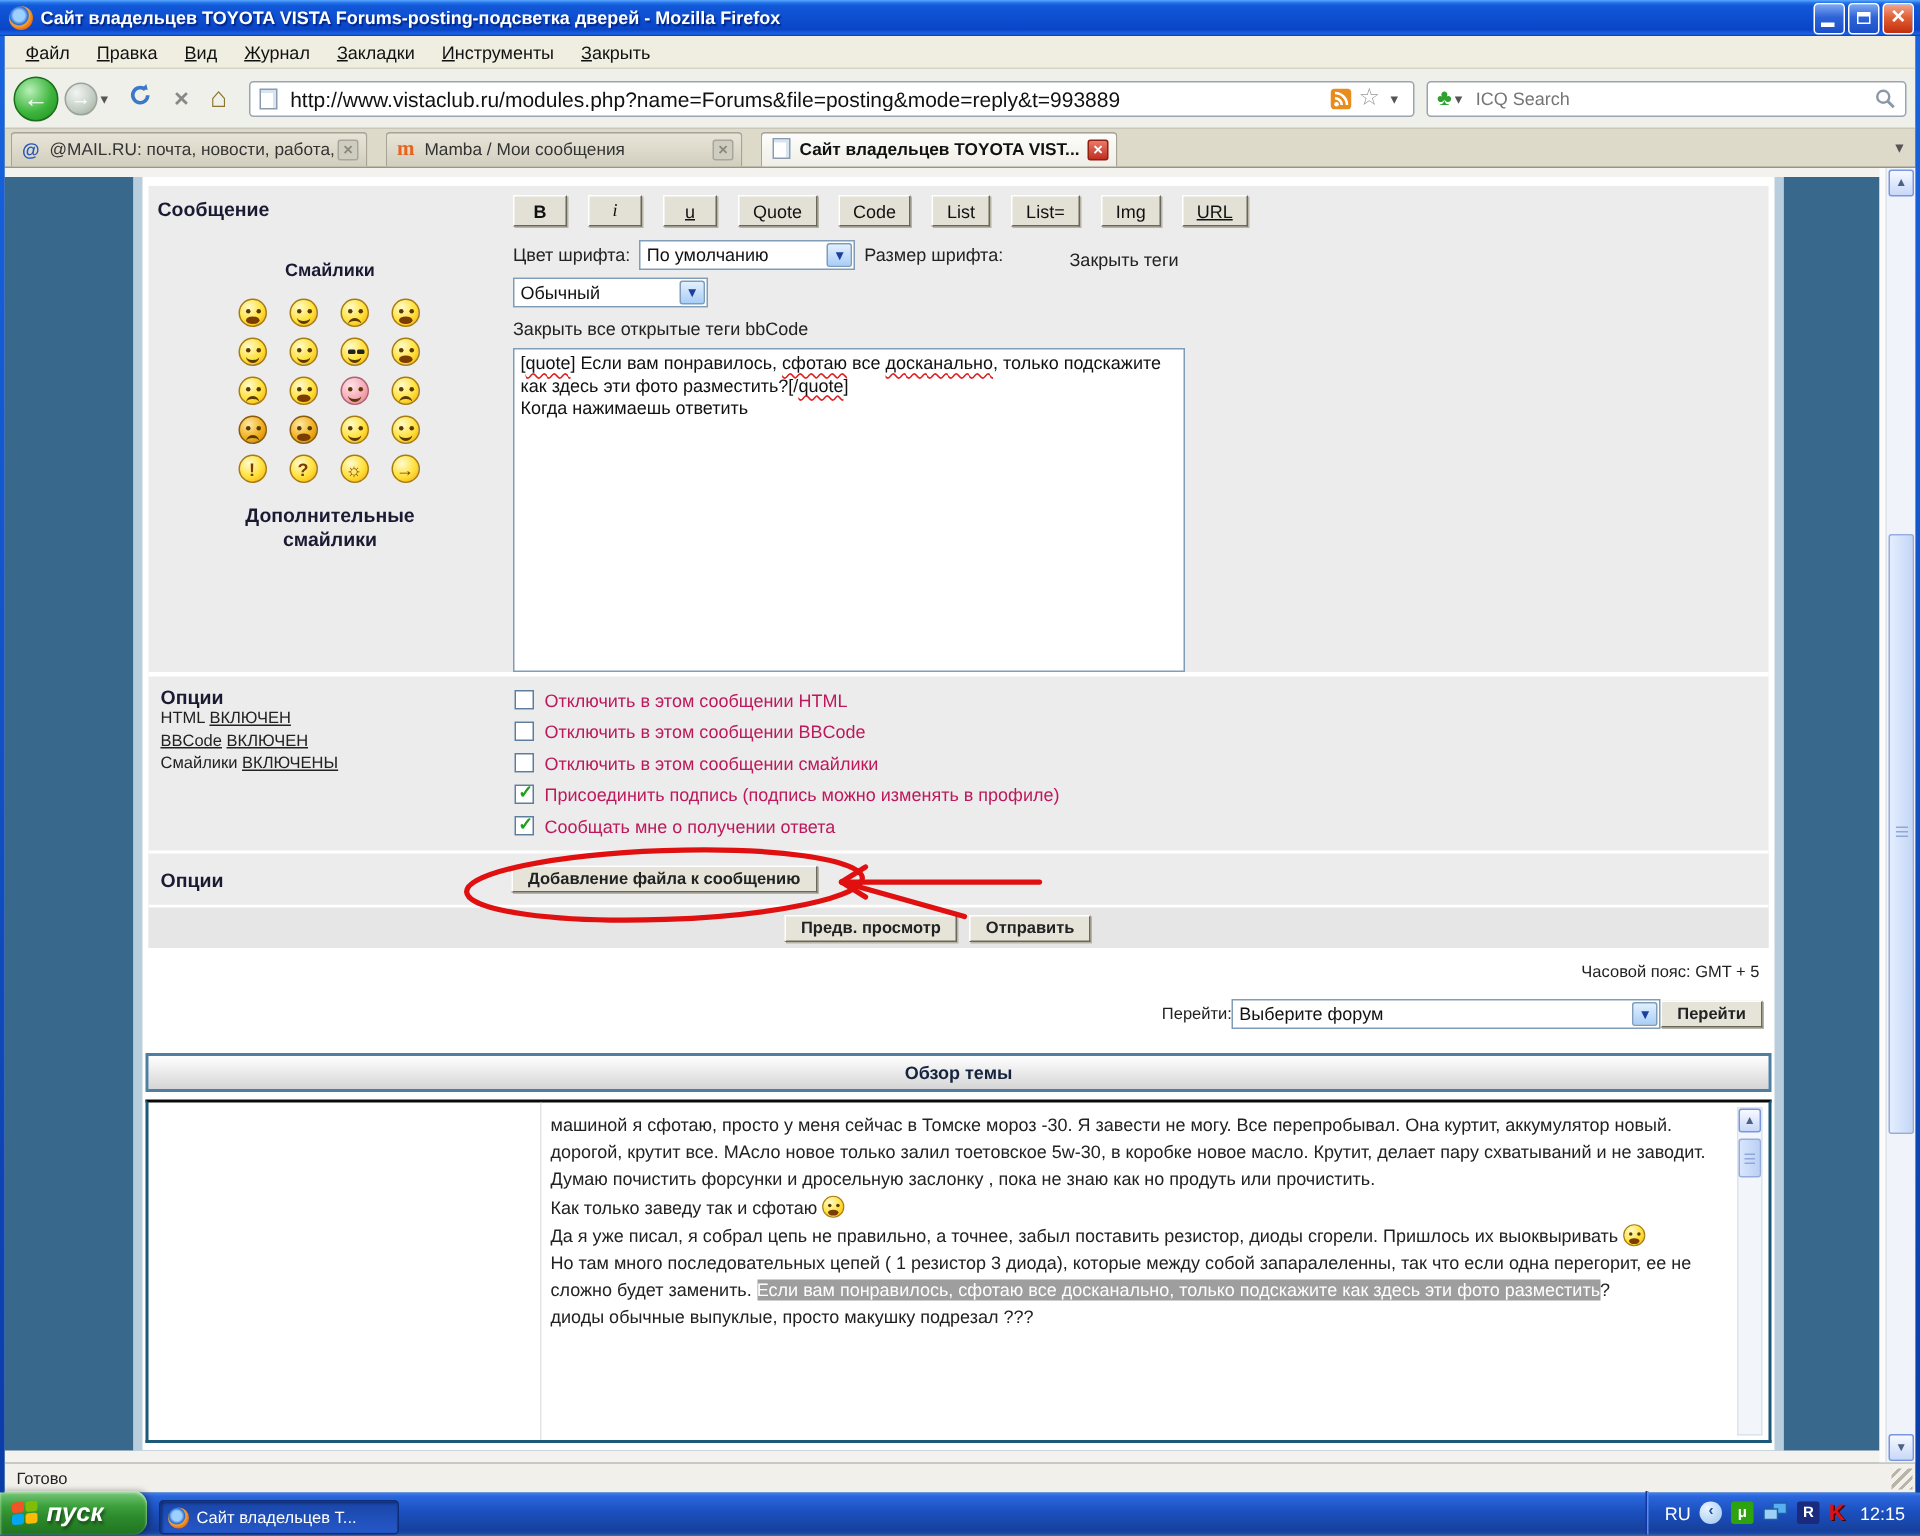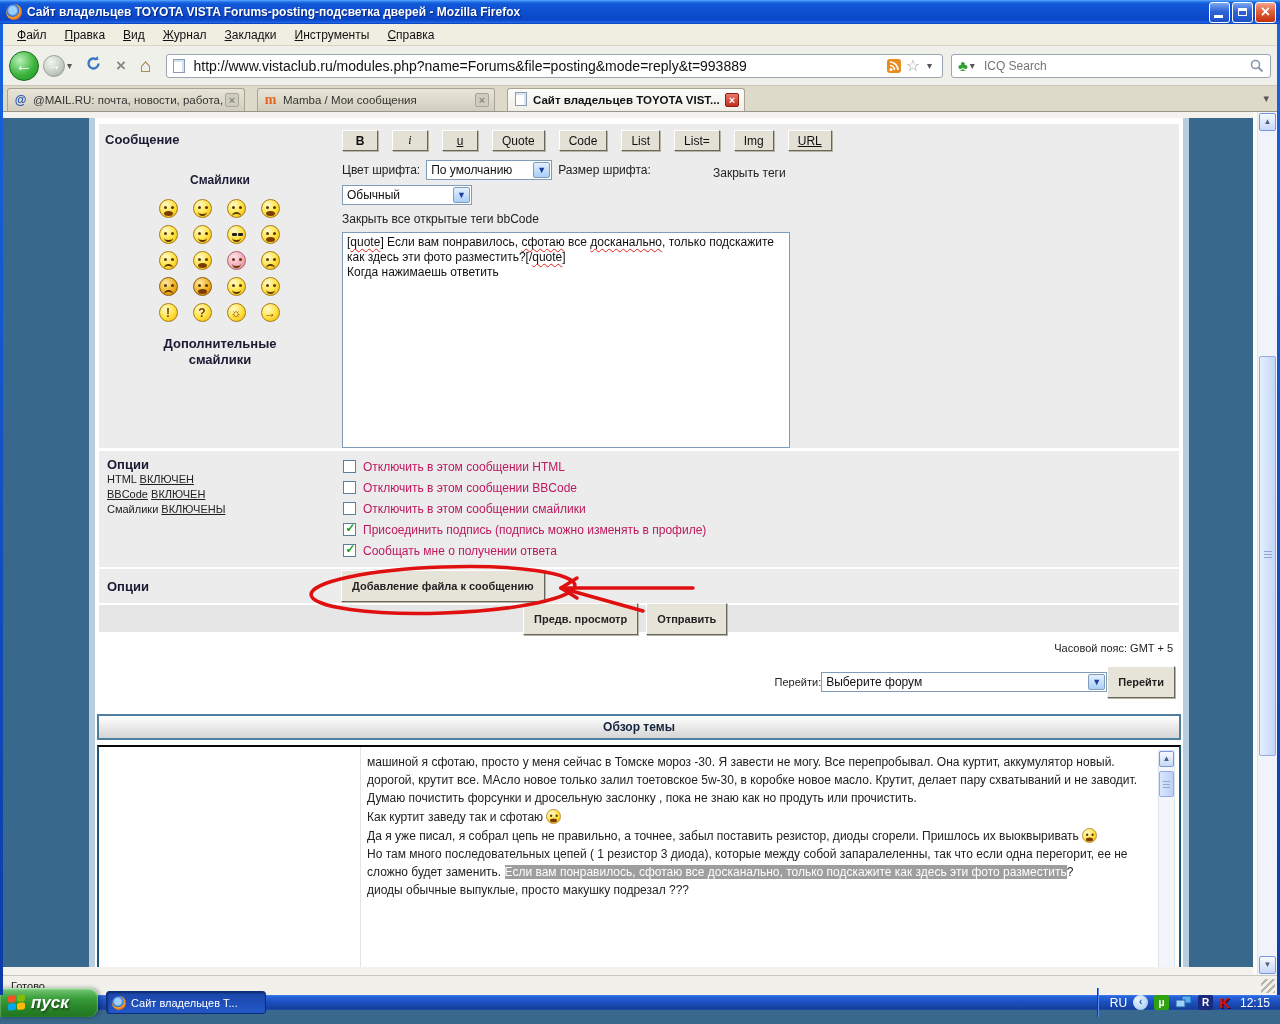--- a/index.html
+++ b/index.html
@@ -112,42 +112,42 @@
     border:1px solid;border-color:#FFFFFF #6A675C #6A675C #FFFFFF;box-shadow:1px 1px 0 #B8B4A4;
     font-family:"Liberation Sans",sans-serif;}
   .bb-btn.b{font-weight:bold;} .bb-btn.i{font-style:italic;font-family:"Liberation Serif",serif;}
   .bb-btn.u,.bb-btn.url{text-decoration:underline;}
   .font-row{margin-top:9px;display:flex;align-items:center;gap:6px;font-size:12px;color:#222;}
   .xp-select{height:20px;background:#fff;border:1px solid #7F9DB9;display:inline-flex;align-items:center;
     font-size:12px;color:#111;padding-left:4px;position:relative;}
   .xp-select .val{flex:1;white-space:nowrap;overflow:hidden;}
   .xp-select .dd{width:17px;height:16px;margin:0 1px;background:linear-gradient(180deg,#E3F0FD,#A9CEF7);
     border:1px solid #7F9DB9;border-radius:2px;color:#1C3E9E;font-size:9px;line-height:14px;text-align:center;flex:0 0 17px;}
-  .sel-color{width:126px;} .sel-size{width:130px;margin-top:5px;}
+  .sel-color{width:144px;} .sel-size{width:130px;margin-top:5px;}
   .close-tags{position:absolute;left:372px;top:42px;font-size:12px;color:#222;}
   .close-all{margin-top:7px;font-size:12px;color:#222;}
   .msg-edit{margin-top:6px;width:448px;height:216px;background:#fff;border:1px solid #7F9DB9;
     font-size:12px;line-height:15px;color:#111;padding:2px 4px;white-space:pre-wrap;overflow:hidden;}
   .sp{text-decoration:underline wavy #E02020 1px;text-underline-offset:2px;}
 
   .row-options{display:flex;border-top:3px solid #FFF;min-height:112px;}
   .col-optinfo{flex:0 0 242px;padding:6px 8px;font-size:11px;color:#222;line-height:15px;}
   .col-optinfo .u{text-decoration:underline;}
   .col-checks{flex:1;padding:7px 0 4px 2px;}
   .cb-row{display:flex;align-items:center;margin-bottom:4px;height:17px;}
   .cb{width:13px;height:13px;background:#fff;border:1px solid #5E7E9E;margin-right:7px;position:relative;flex:0 0 13px;}
   .cb.checked::before{content:"✓";position:absolute;left:0;top:-3px;width:13px;text-align:center;
     color:#1BA11B;font-size:12px;font-weight:bold;}
   .cb-label{font-size:12px;color:#be185d;}
 
   .teal-bar{margin-top:3px;height:25px;background:linear-gradient(180deg,#1A6890,#2F86AD);
     text-align:center;font-size:12px;font-weight:bold;color:#DDA95F;line-height:25px;}
   .row-attach{position:relative;display:flex;align-items:center;height:36px;border-top:2px solid #FFF;background:#ECECEC;}
   .attach-lbl{flex:0 0 242px;padding-left:8px;}
-  .xp-btn{height:32px;padding:0 10px;font-size:11px;font-weight:bold;color:#222;background:#E6E4D9;
+  .xp-btn{height:18px;padding:0 10px;font-size:11px;font-weight:bold;color:#222;background:#E6E4D9;
     border:1px solid;border-color:#FFFFFF #6A675C #6A675C #FFFFFF;box-shadow:1px 1px 0 #B8B4A4;
     font-family:"Liberation Sans",sans-serif;}
   .annot{position:absolute;left:200px;top:-12px;width:440px;height:62px;pointer-events:none;z-index:5;}
   .row-submit{height:29px;background:#E6E6E6;border-top:2px solid #FFF;display:flex;align-items:center;
     padding-left:424px;gap:8px;}
 
   .tz{padding:10px 8px 0 0;text-align:right;font-size:11px;color:#222;}
   .jump-row{margin-top:12px;display:flex;justify-content:flex-end;align-items:center;gap:0;padding-right:6px;font-size:11px;color:#222;}
   .sel-jump{width:286px;}
   .review-hd{margin-top:16px;height:26px;border:2px solid #4E7FA0;background:linear-gradient(180deg,#FFFFFF,#D5D5D5);
@@ -181,23 +181,23 @@
   .v-thumb::before{content:"";position:absolute;left:4px;top:194px;width:8px;height:1px;background:#8FA8D8;
     box-shadow:0 3px 0 #8FA8D8,0 6px 0 #8FA8D8;}
 
   
   .statusbar{position:absolute;left:3px;right:3px;top:975px;height:20px;background:#F1F0EB;
     border-top:1px solid #C8C8C0;display:flex;align-items:center;padding-left:8px;font-size:11px;color:#222;}
   .grip{margin-left:auto;width:14px;height:14px;margin-right:2px;
     background:repeating-linear-gradient(135deg,transparent 0 3px,#B8B4A8 3px 5px);}
 
   
-  .taskbar{position:absolute;left:0;top:995px;width:1280px;height:15px;
+  .taskbar{position:absolute;left:0;top:995px;width:1280px;height:28px;
     background:linear-gradient(180deg,#4581F0 0%,#2A66DC 9%,#1C50C0 45%,#16409C 90%,#1B4BB4 100%);
-    display:flex;align-items:center;}
+    display:flex;align-items:flex-end;}
   .start-btn{width:98px;height:29px;border-radius:0 9px 9px 0;display:flex;align-items:center;gap:5px;padding-left:8px;
     background:linear-gradient(180deg,#7CC97C 0%,#3BA03B 35%,#2D8A2D 60%,#1F751F 100%);
     box-shadow:inset 0 1px 2px #C8F0C8, 2px 0 4px rgba(0,0,0,.35);}
   .flag{width:18px;height:16px;display:grid;grid-template-columns:8px 8px;grid-template-rows:7px 7px;gap:1px;transform:skewY(-5deg);}
   .flag span{border-radius:2px;}
   .fr{background:#F35325;} .fg{background:#81BC06;} .fb{background:#05A6F0;} .fy{background:#FFBA08;}
   .start-label{color:#fff;font-size:17px;font-weight:bold;font-style:italic;text-shadow:1px 2px 2px #1A4A1A;}
   .task-btn{margin-left:8px;width:160px;height:23px;border-radius:3px;border:1px solid #0F2E78;
     background:linear-gradient(180deg,#1A46A8,#2457C8);box-shadow:inset 1px 1px 2px #0E2A68;
     display:flex;align-items:center;padding:0 5px;gap:5px;}
@@ -234,21 +234,21 @@
   <div class="frame l"></div>
   <div class="frame r"></div>
 
   <div class="menubar">
     <span class="menu-item">Файл</span>
     <span class="menu-item">Правка</span>
     <span class="menu-item">Вид</span>
     <span class="menu-item">Журнал</span>
     <span class="menu-item">Закладки</span>
     <span class="menu-item">Инструменты</span>
-    <span class="menu-item">Справка</span>
+    <span class="menu-item">Закрыть</span>
   </div>
 
   <div class="navbar">
     <span class="nav-back">←</span>
     <span class="nav-fwd">→</span>
     <span class="nav-caret">▾</span>
     <span class="nav-ico nav-reload">
       <svg width="17" height="17" viewBox="0 0 17 17">
           <path d="M13.5 8.5a5 5 0 1 1-1.7-3.8" fill="none" stroke="#3C78C8" stroke-width="2.4"></path>
           <path d="M12.5 1l1 4-4-.6z" fill="#3C78C8"></path>
@@ -428,21 +428,21 @@
           <span class="dd">▼</span>
         </span>
         <button class="xp-btn">Перейти</button>
       </div>
 
       <div class="review-hd">Обзор темы</div>
       <div class="review-box">
         <div class="author-col"></div>
         <div class="posts">
           <p><span>машиной я сфотаю, просто у меня сейчас в Томске мороз -30. Я завести не могу. Все перепробывал. Она куртит, аккумулятор новый. дорогой, крутит все. МАсло новое только залил тоетовское 5w-30, в коробке новое масло. Крутит, делает пару схватываний и не заводит. Думаю почистить форсунки и дросельную заслонку , пока не знаю как но продуть или прочистить.</span></p>
-          <p><span>Как куртит заведу так и сфотаю</span><span class="smiley s-open smiley-inline"></span></p>
+          <p><span>Как только заведу так и сфотаю</span><span class="smiley s-open smiley-inline"></span></p>
           <p><span>Да я уже писал, я собрал цепь не правильно, а точнее, забыл поставить резистор, диоды сгорели. Пришлось их выоквыривать</span><span class="smiley s-open smiley-inline"></span></p>
           <p><span>Но там много последовательных цепей ( 1 резистор 3 диода), которые между собой запаралеленны, так что если одна перегорит, ее не сложно будет заменить. </span><span class="hl">Если вам понравилось, сфотаю все досканально, только подскажите как здесь эти фото разместить</span><span>?</span></p>
           <p class="p-last"><span>диоды обычные выпуклые, просто макушку подрезал ???</span></p>
         </div>
         <div class="in-scroll">
           <div class="sc-btn">▲</div>
           <div class="in-thumb"></div>
         </div>
       </div>
     </div>

